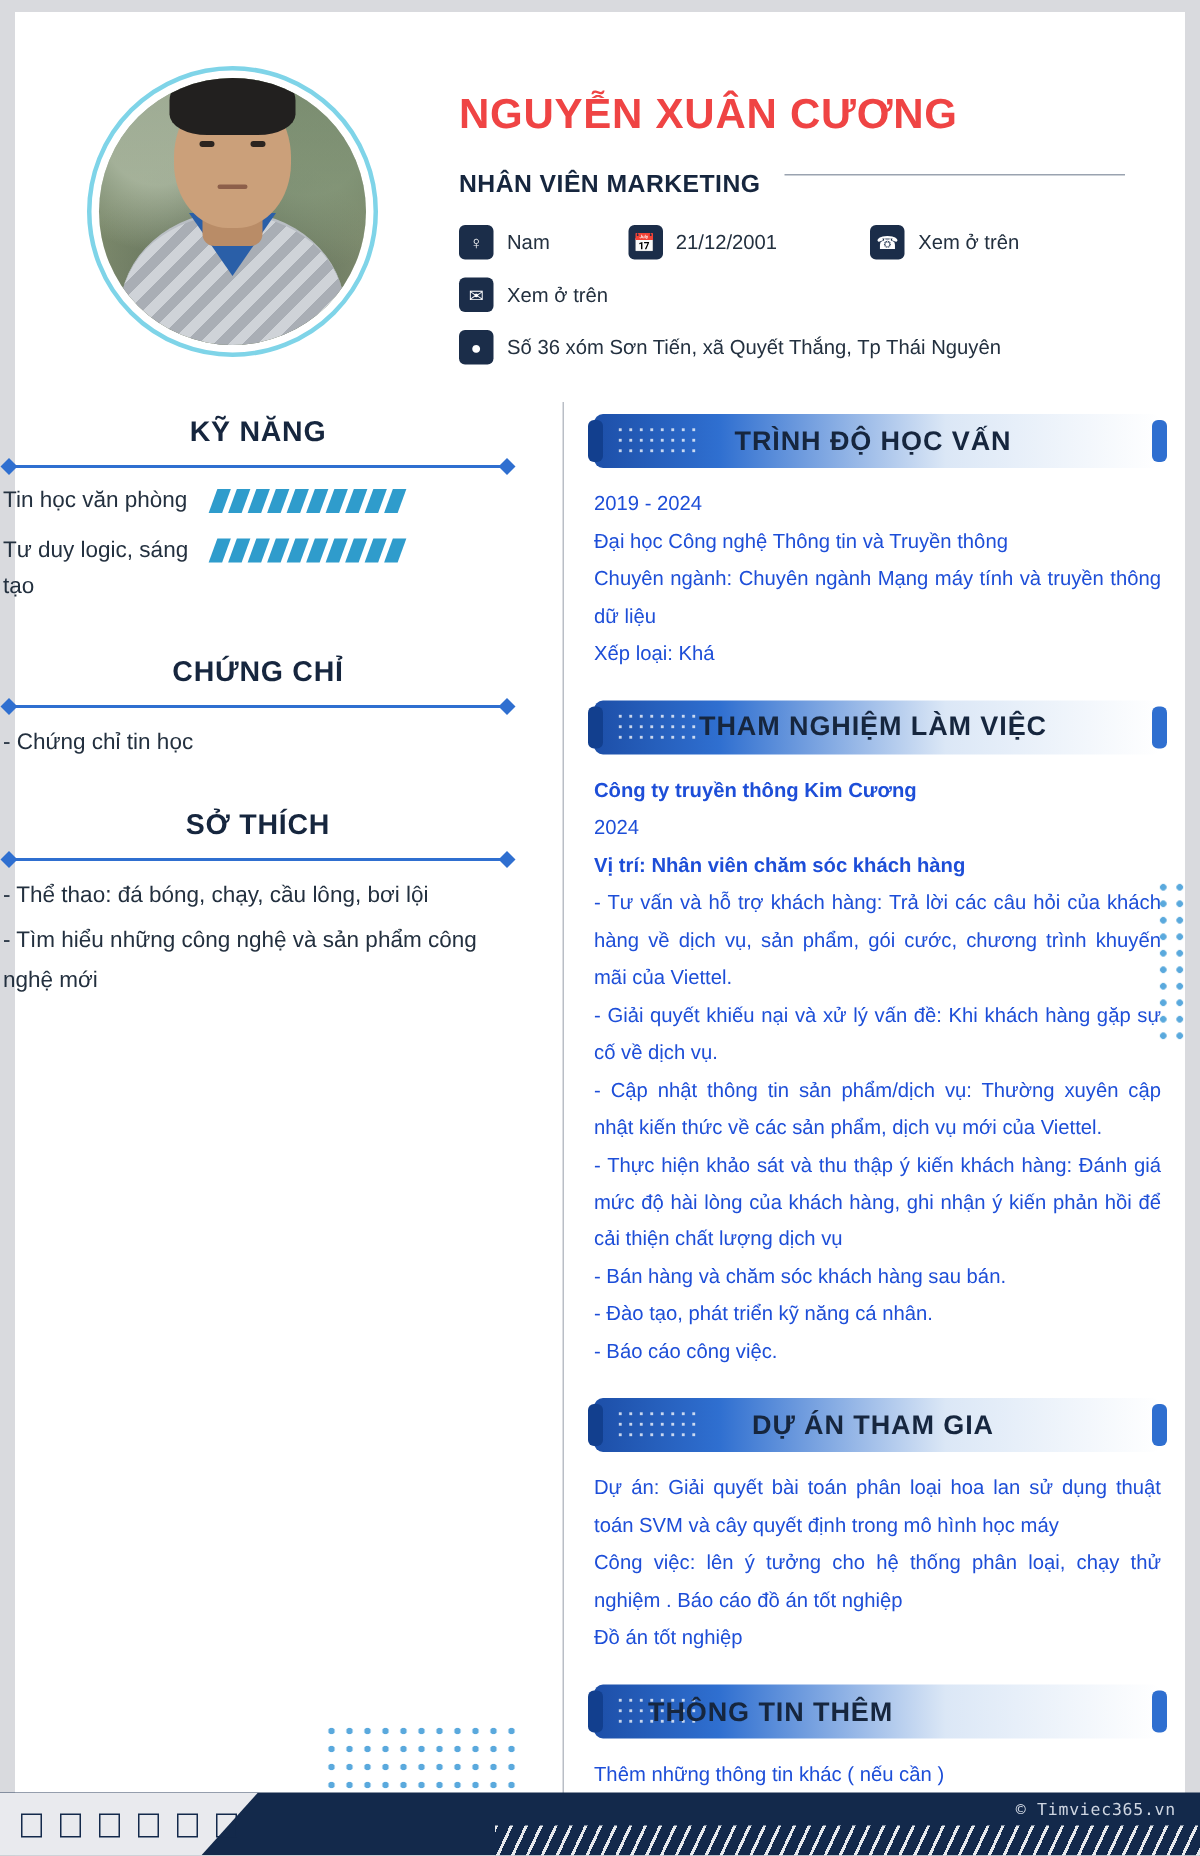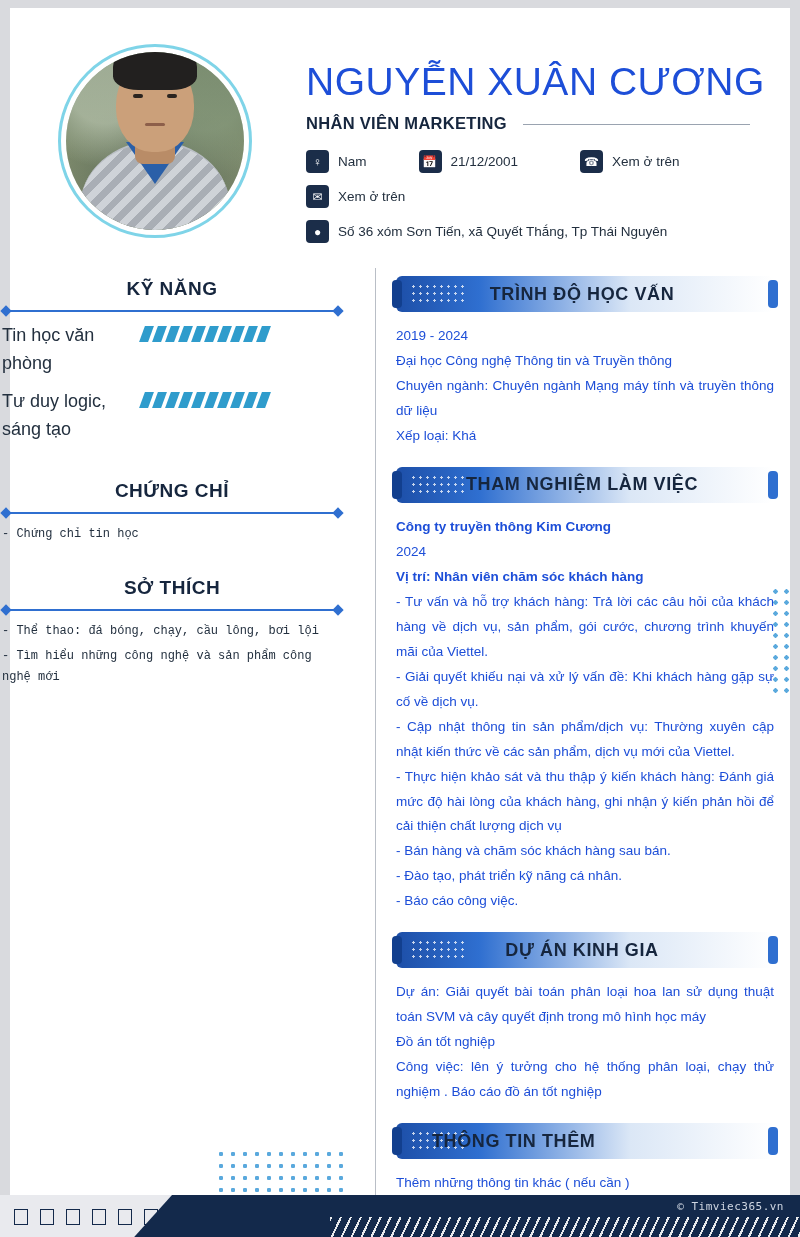--- a/index.html
+++ b/index.html
@@ -83,26 +83,26 @@
   }
   .ph-eye-l { left:50%; margin-left:-22px; }
   .ph-eye-r { left:50%; margin-left:12px; }
   .ph-mouth {
     position:absolute; left:50%; bottom:104px; transform:translateX(-50%);
     width:20px; height:3px; background:#8d5f4a; border-radius:2px;
   }
 
   .name {
     position: absolute; left: 296px; top: 52px;
-    font-size: 39px; font-weight: normal; letter-spacing: .5px;
-    color: #1d4ed8;
+    font-size: 28px; font-weight: bold; letter-spacing: .5px;
+    color: #ef4444;
   }
   .job-row {
     position: absolute; left: 296px; top: 106px; right: 40px;
-    display: flex; align-items: center;
+    display: flex; 
   }
   .job-title {
     font-size: 16.5px; font-weight: bold; color: #16263e; letter-spacing: .3px;
     white-space: nowrap;
   }
   .job-rule {
     flex: 1; height: 1px; background: #9aa3b0; margin-left: 16px; margin-top: 2px;
   }
 
   .info-grid {
@@ -143,28 +143,28 @@
     background: #2f6fd0;
   }
   .l-head .bar:before, .l-head .bar:after {
     content: ""; position: absolute; top: -3px; width: 8px; height: 8px;
     background: #2f6fd0; transform: rotate(45deg);
   }
   .l-head .bar:before { left: 0; }
   .l-head .bar:after { right: 0; }
 
   .skill-row { display: flex; align-items: flex-start; margin-bottom: 10px; }
-  .skill-name { width: 140px; font-size: 18px; color: #23303f; line-height: 1.55; }
+  .skill-name { width: 140px; font-size: 15px; color: #23303f; line-height: 1.55; }
   .bars { display: flex; gap: 4px; margin-top: 4px; }
   .slash {
     width: 9px; height: 16px; background: #2f9ccc;
     transform: skewX(-20deg);
   }
 
-  .lp { font-size: 12px; color: #23303f; line-height: 1.75; margin-top: 4px; font-family: Liberation Mono, monospace; }
+  .lp { font-size: 15px; color: #23303f; line-height: 1.75; margin-top: 4px; }
 
   
   .r-head {
     position: relative; height: 36px; margin: 18px 0 12px 0;
     background: linear-gradient(90deg,#1d4fa8 0%,#2f6fd0 22%,#dbe7f6 62%,#ffffff 100%);
     border-radius: 6px;
     display: flex; align-items: center; justify-content: center;
   }
   .r-head .rt {
     font-size: 18px; font-weight: bold; color: #16263e; letter-spacing: .6px;
@@ -365,25 +365,25 @@
     <div class="rp">- Tư vấn và hỗ trợ khách hàng: Trả lời các câu hỏi của khách hàng về dịch vụ, sản phẩm, gói cước, chương trình khuyến mãi của Viettel.</div>
     <div class="rp">- Giải quyết khiếu nại và xử lý vấn đề: Khi khách hàng gặp sự cố về dịch vụ.</div>
     <div class="rp">- Cập nhật thông tin sản phẩm/dịch vụ: Thường xuyên cập nhật kiến thức về các sản phẩm, dịch vụ mới của Viettel.</div>
     <div class="rp">- Thực hiện khảo sát và thu thập ý kiến khách hàng: Đánh giá mức độ hài lòng của khách hàng, ghi nhận ý kiến phản hồi để cải thiện chất lượng dịch vụ</div>
     <div class="rp">- Bán hàng và chăm sóc khách hàng sau bán.</div>
     <div class="rp">- Đào tạo, phát triển kỹ năng cá nhân.</div>
     <div class="rp">- Báo cáo công việc.</div>
 
     <div class="r-head">
       <div class="dotfield"></div>
-      <div class="rt">DỰ ÁN KINH GIA</div>
+      <div class="rt">DỰ ÁN THAM GIA</div>
     </div>
     <div class="rp">Dự án: Giải quyết bài toán phân loại hoa lan sử dụng thuật toán SVM và cây quyết định trong mô hình học máy</div>
+    <div class="rp">Công việc: lên ý tưởng cho hệ thống phân loại, chạy thử nghiệm . Báo cáo đồ án tốt nghiệp</div>
     <div class="rp">Đồ án tốt nghiệp</div>
-    <div class="rp">Công việc: lên ý tưởng cho hệ thống phân loại, chạy thử nghiệm . Báo cáo đồ án tốt nghiệp</div>
 
     <div class="r-head left">
       <div class="dotfield"></div>
       <div class="rt">THÔNG TIN THÊM</div>
     </div>
     <div class="rp">Thêm những thông tin khác ( nếu cần )</div>
   </div>
 
   <div class="dots-mid"></div>
   <div class="dots-right"></div>

